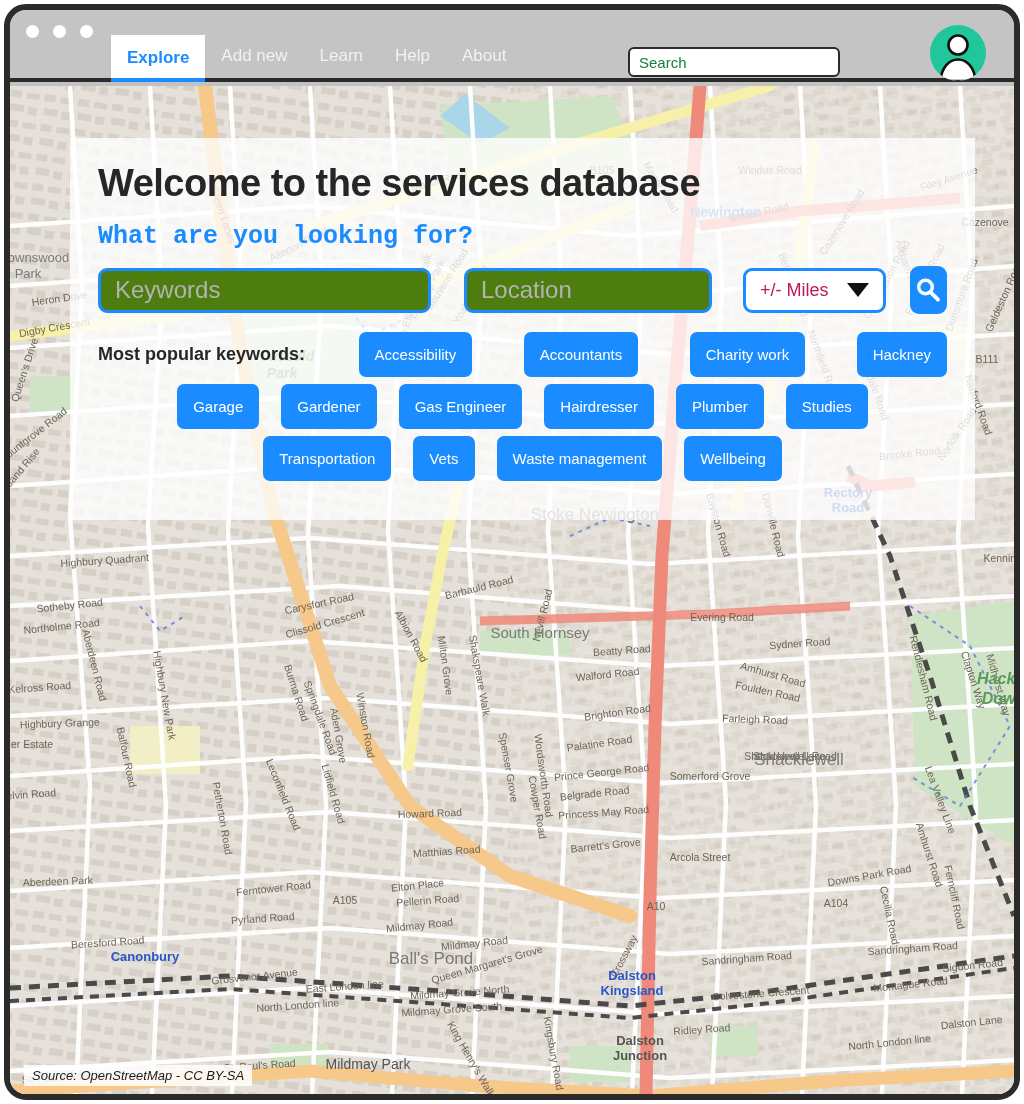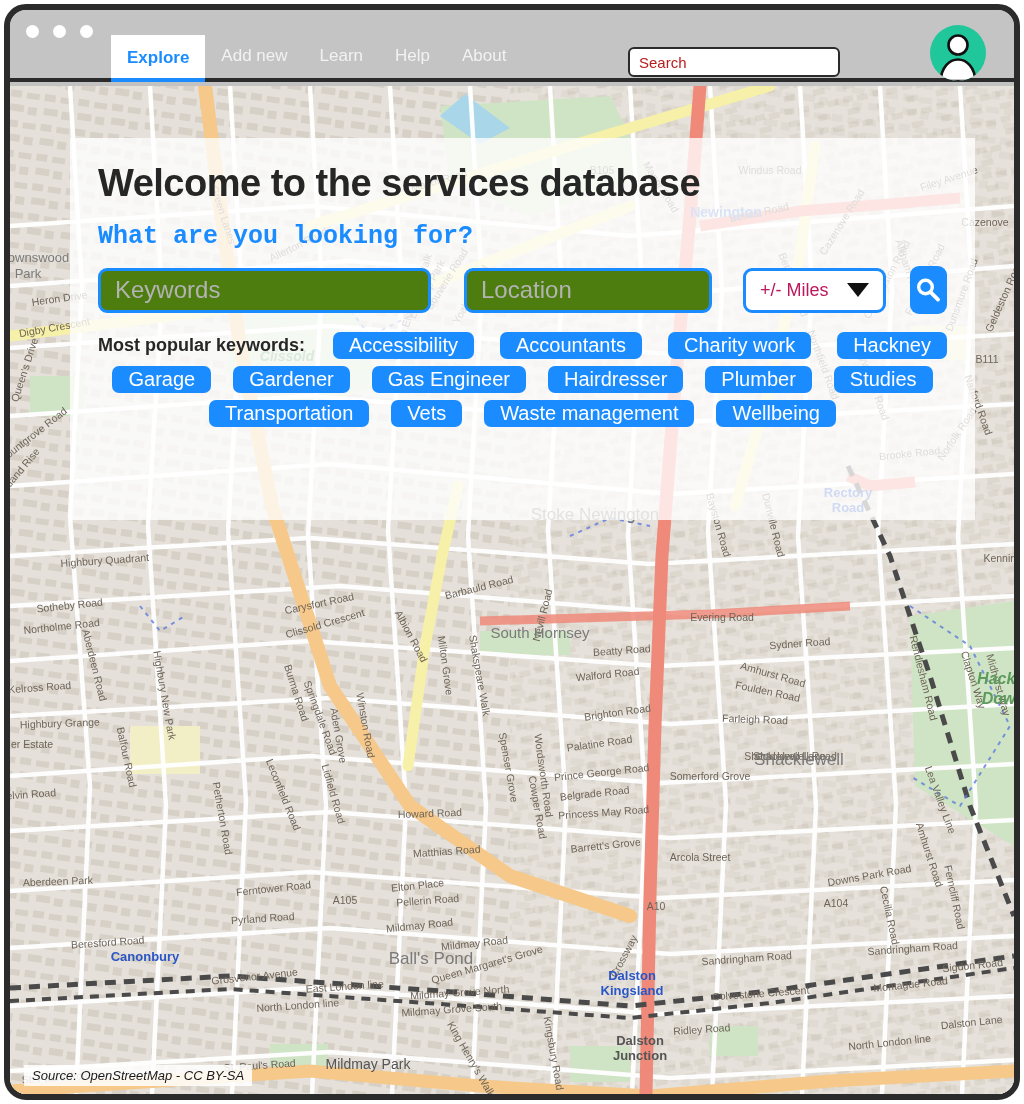--- a/index.html
+++ b/index.html
@@ -56,21 +56,21 @@
     margin-bottom: -4px;
   }
 
   #header-search {
     position: absolute; left: 618px; top: 37px;
     width: 212px; height: 30px;
     background: #ffffff;
     border: 2px solid #2b2b2b;
     border-radius: 6px;
     font-size: 15px;
-    color: #b91c1c;
+    color: #15803d;
     padding: 0 9px;
     font-family: "Liberation Sans", sans-serif;
   }
   #header-search::placeholder { color: #1a1a1a; opacity: 1; }
 
   #avatar {
     position: absolute; right: 28px; top: 15px;
     width: 56px; height: 56px; border-radius: 50%;
     background: #1fc79a;
     overflow: hidden;
@@ -176,24 +176,24 @@
   }
   .kw-row.first { justify-content: space-between; gap: 24px; }
   #kw-label {
     font-size: 18px; font-weight: bold; color: #262626;
     white-space: nowrap;
     margin-right: 2px;
   }
   .kw-tag {
     background: #1a8cff;
     color: #ffffff;
-    font-size: 20px;
+    font-size: 15px;
     border: none;
     border-radius: 7px;
-    padding: 2px 16px;
+    padding: 14px 16px;
     white-space: nowrap;
     cursor: pointer;
     font-family: "Liberation Sans", sans-serif;
   }
 </style>
 </head>
 <body>
 
 <div id="app-window">
 

